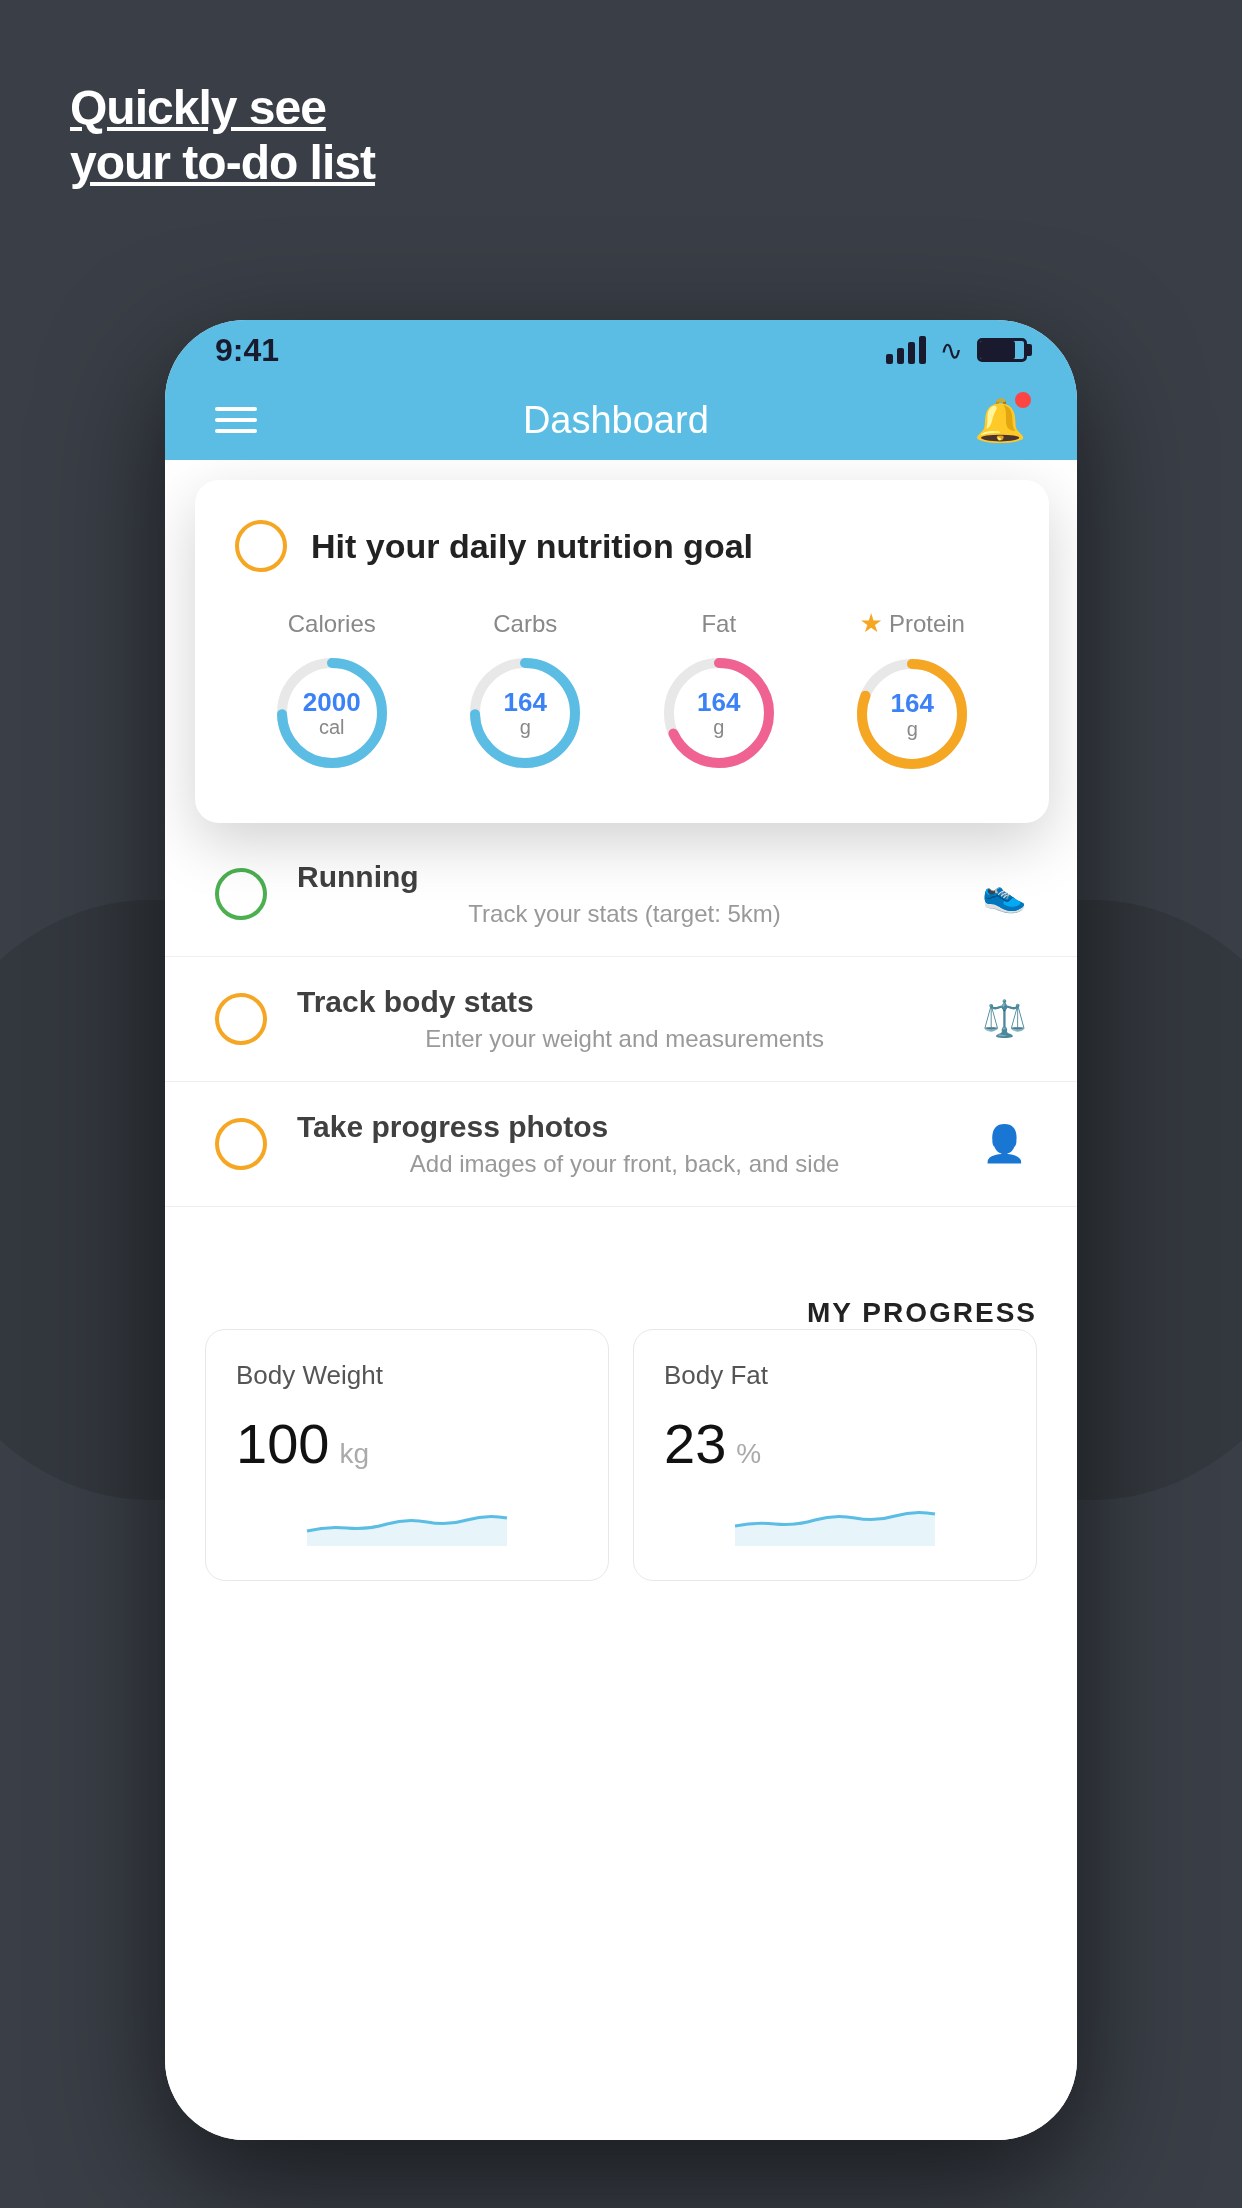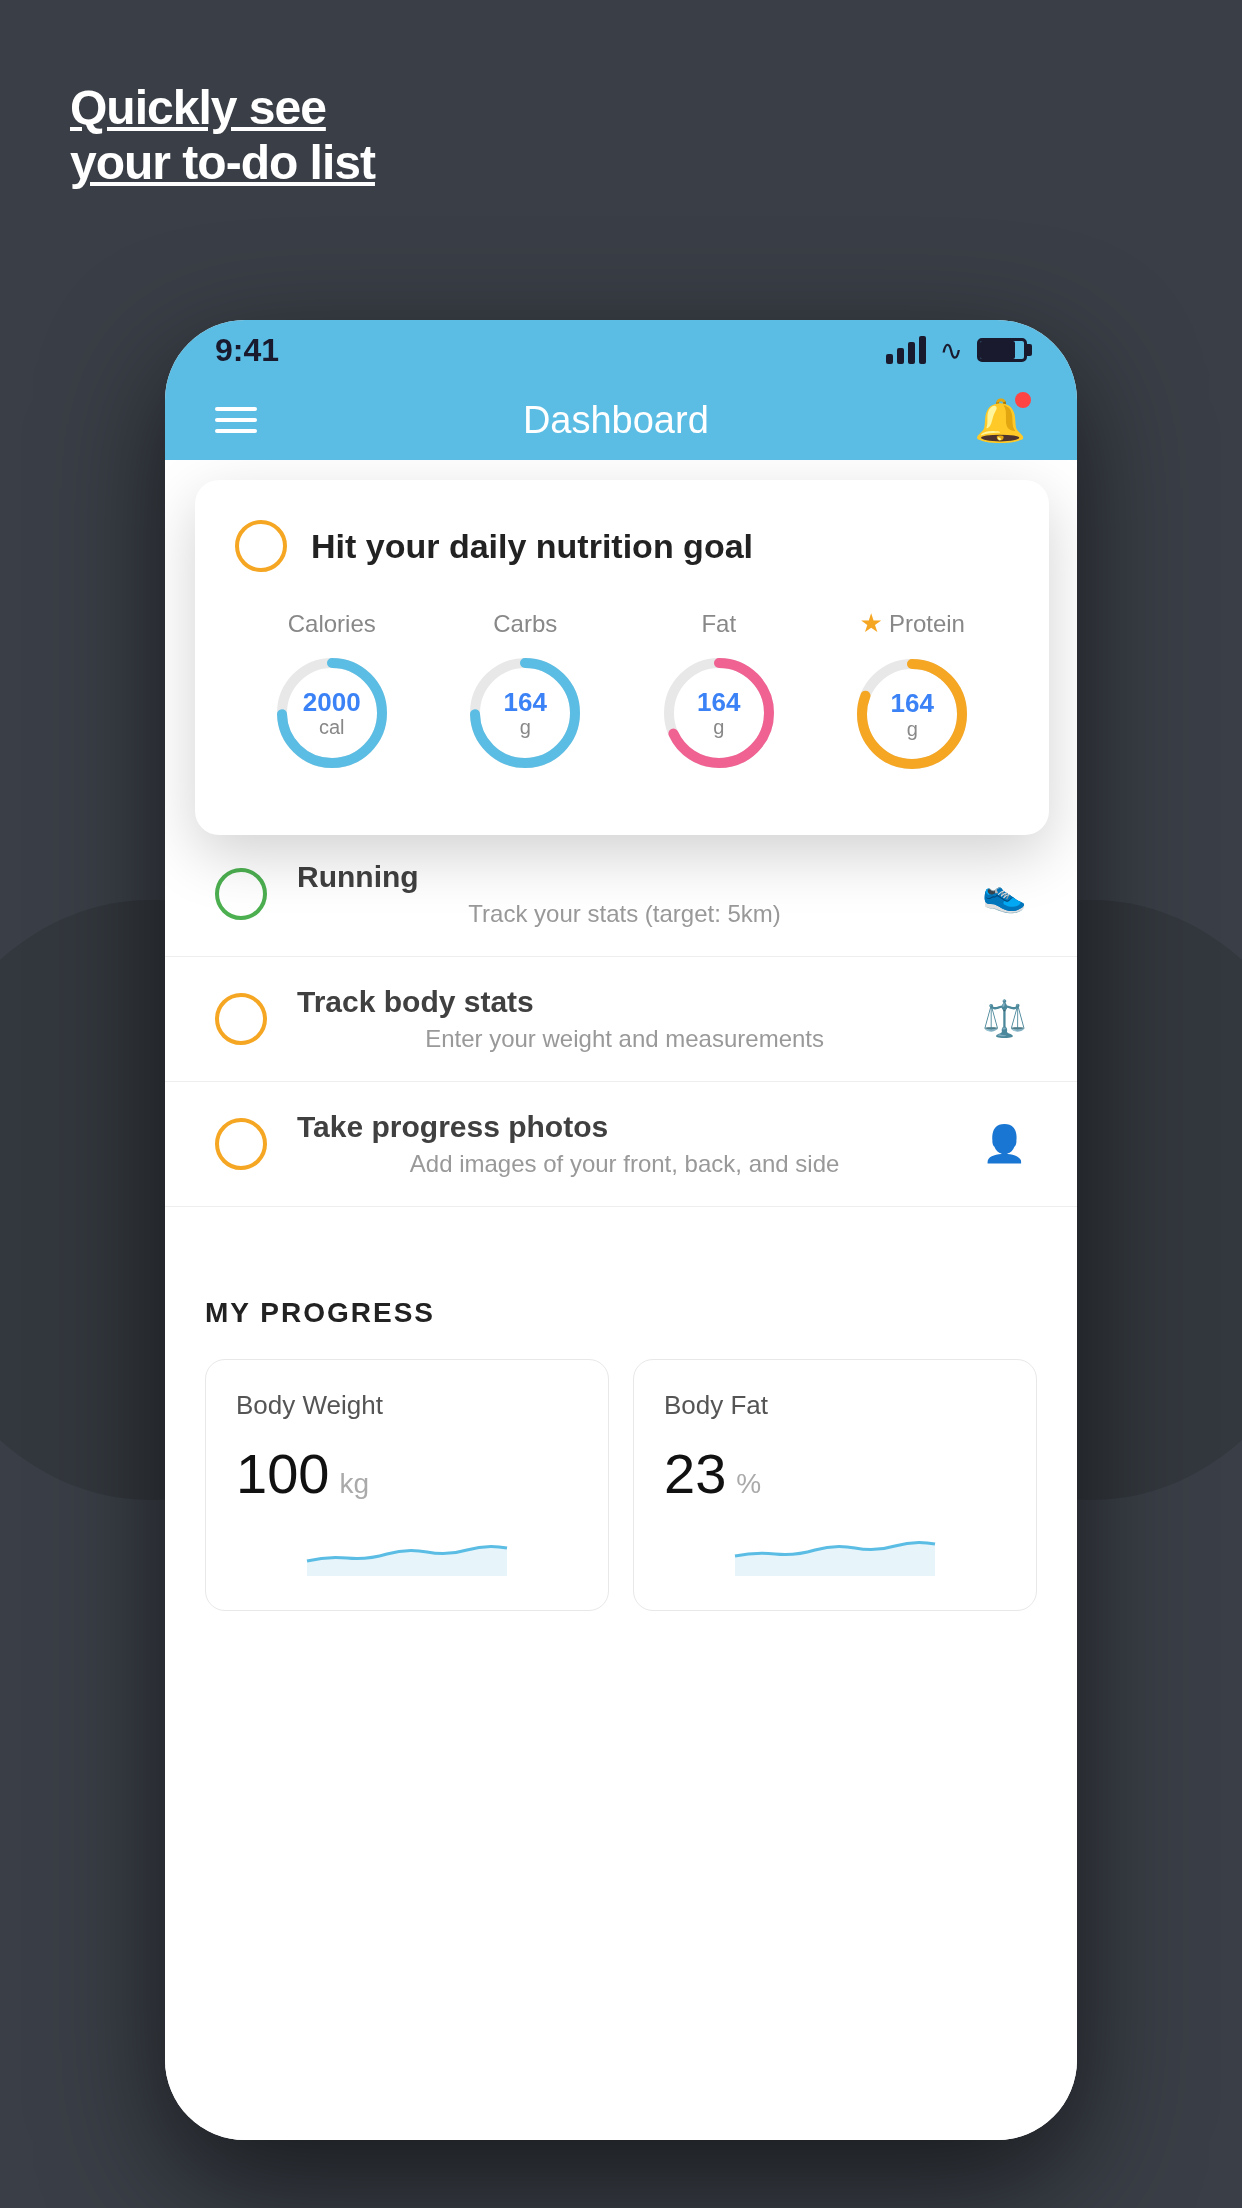--- a/index.html
+++ b/index.html
@@ -160,21 +160,21 @@
     }
 
     
     .floating-card {
       position: absolute;
       top: 20px;
       left: 30px;
       right: 28px;
       background: white;
       border-radius: 24px;
-      padding: 40px 40px 56px;
+      padding: 40px 40px 44px;
       box-shadow: 0 20px 60px rgba(0,0,0,0.18);
       z-index: 10;
     }
 
     .card-title-row {
       display: flex;
       align-items: center;
       gap: 24px;
       margin-bottom: 36px;
     }
@@ -341,21 +341,21 @@
     .progress-section {
       padding: 50px 40px 0;
       margin-top: 40px;
     }
 
     .progress-title {
       font-size: 28px;
       font-weight: 800;
       letter-spacing: 2px;
       color: #222;
-      margin-bottom: 30px;
+      text-align: right;
     }
 
     .progress-cards {
       display: flex;
       gap: 24px;
     }
 
     .progress-card {
       flex: 1;
       background: white;

